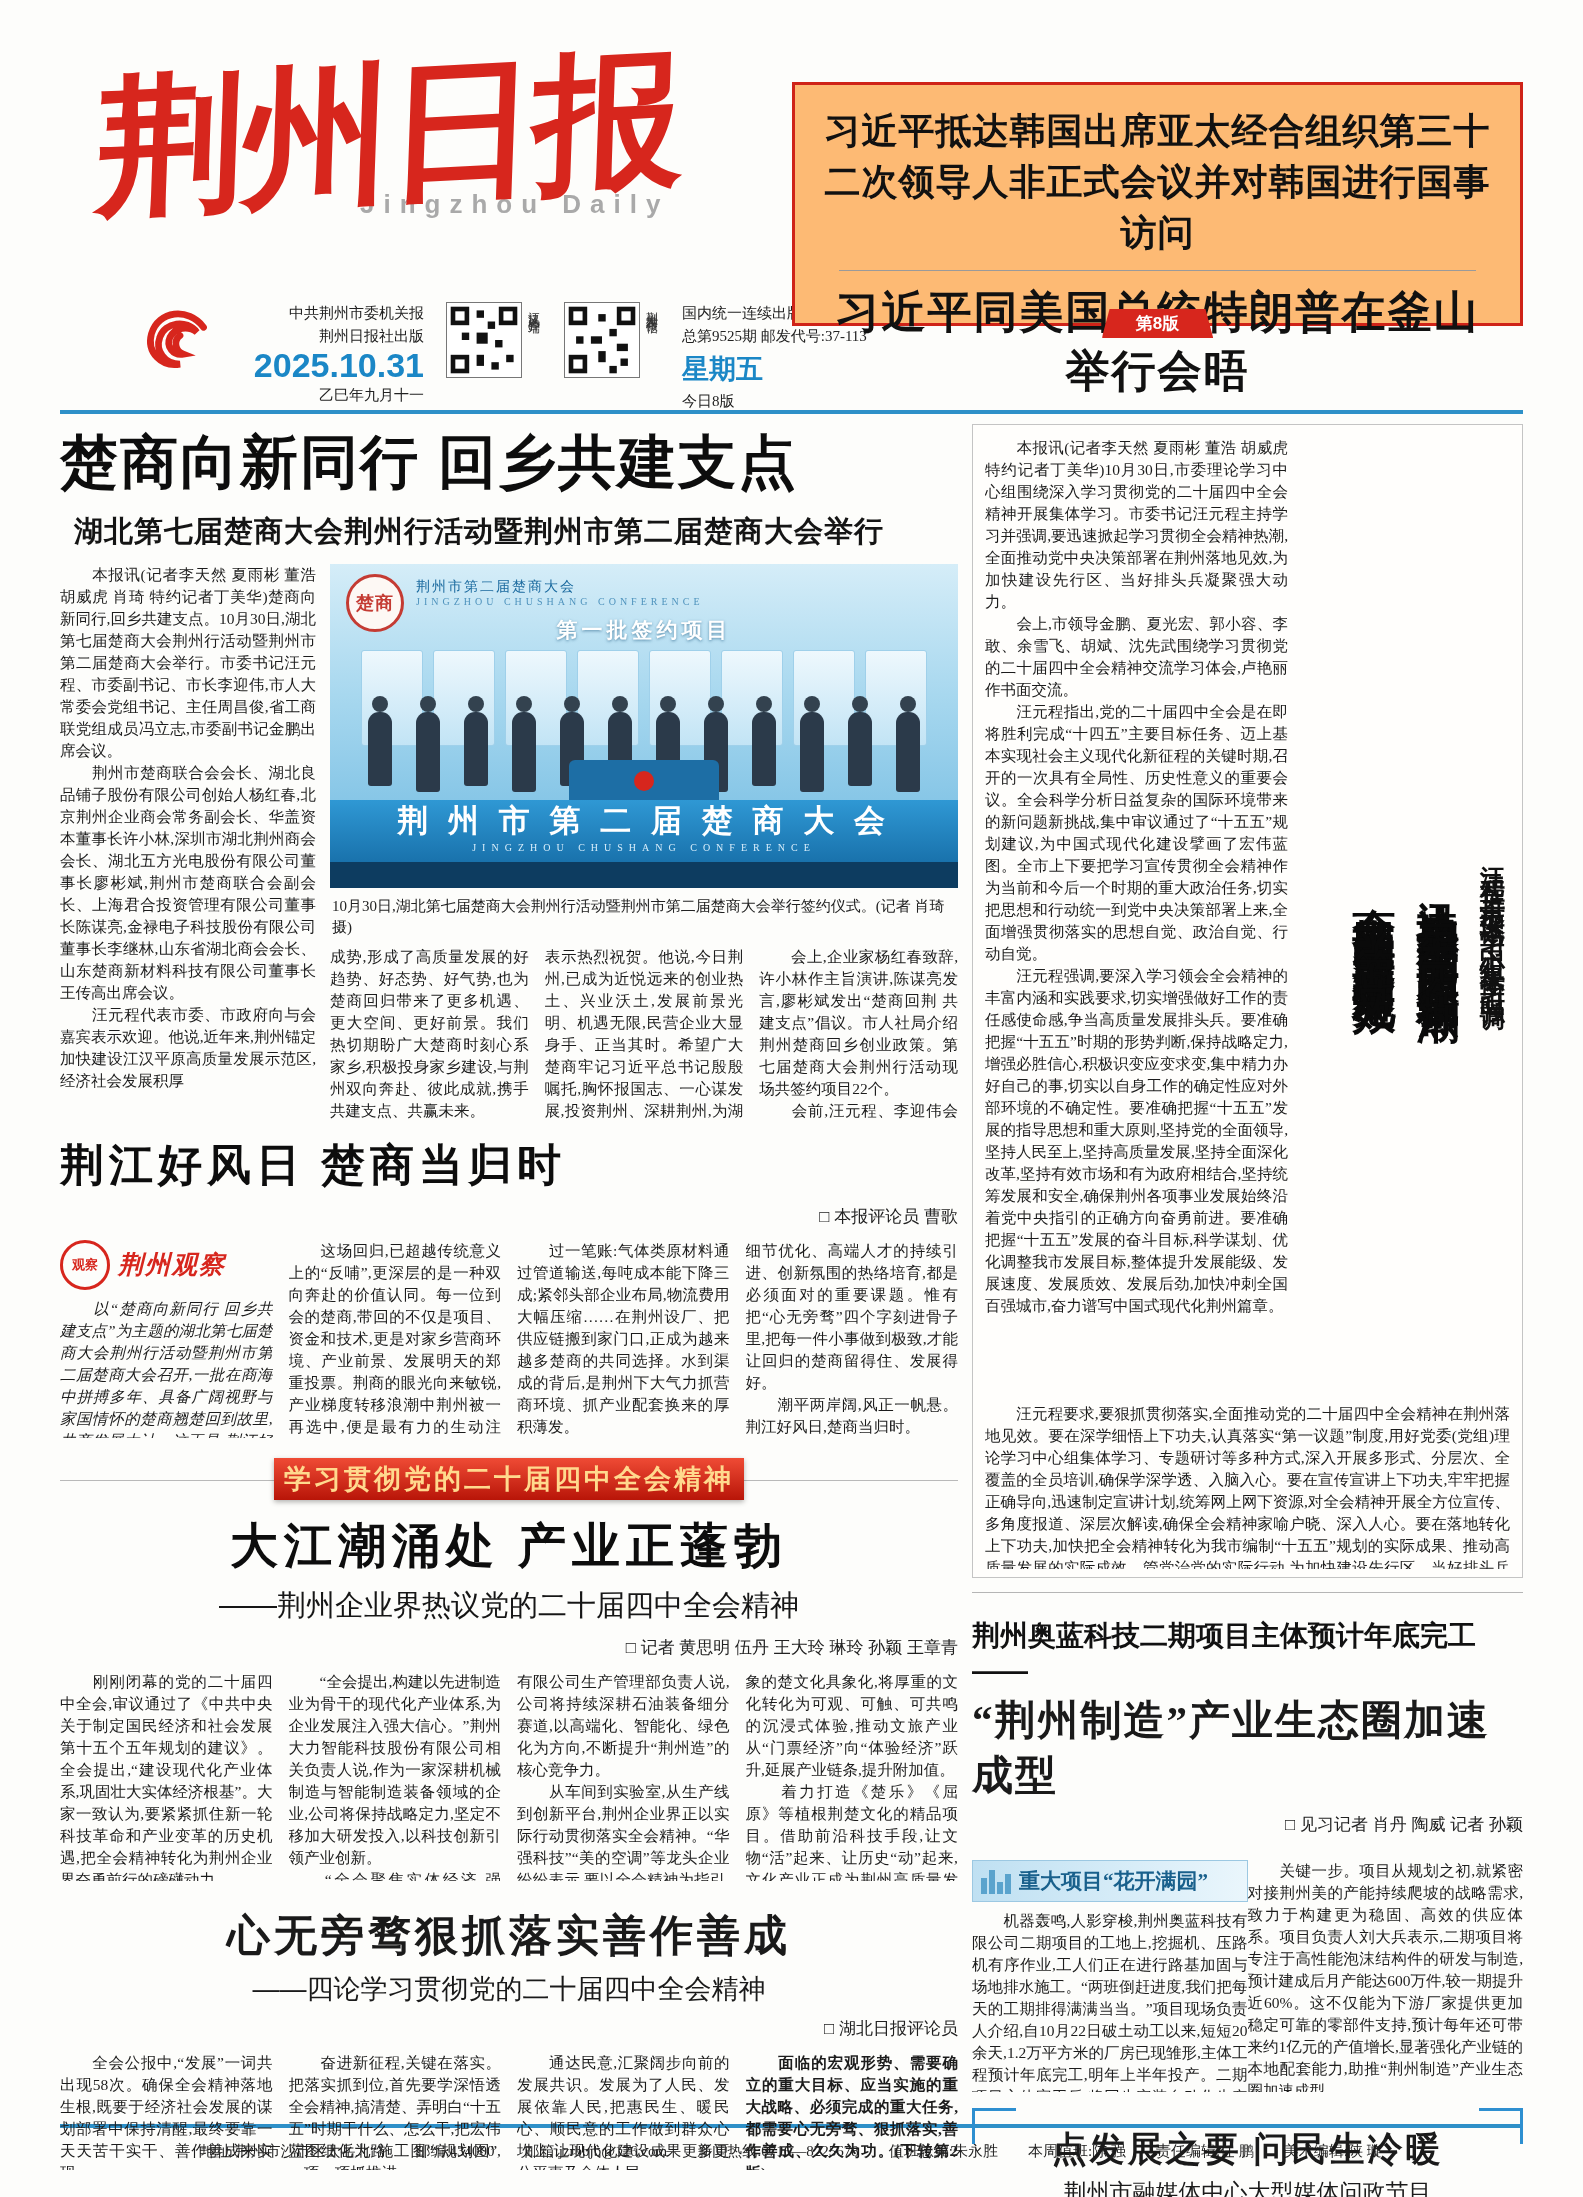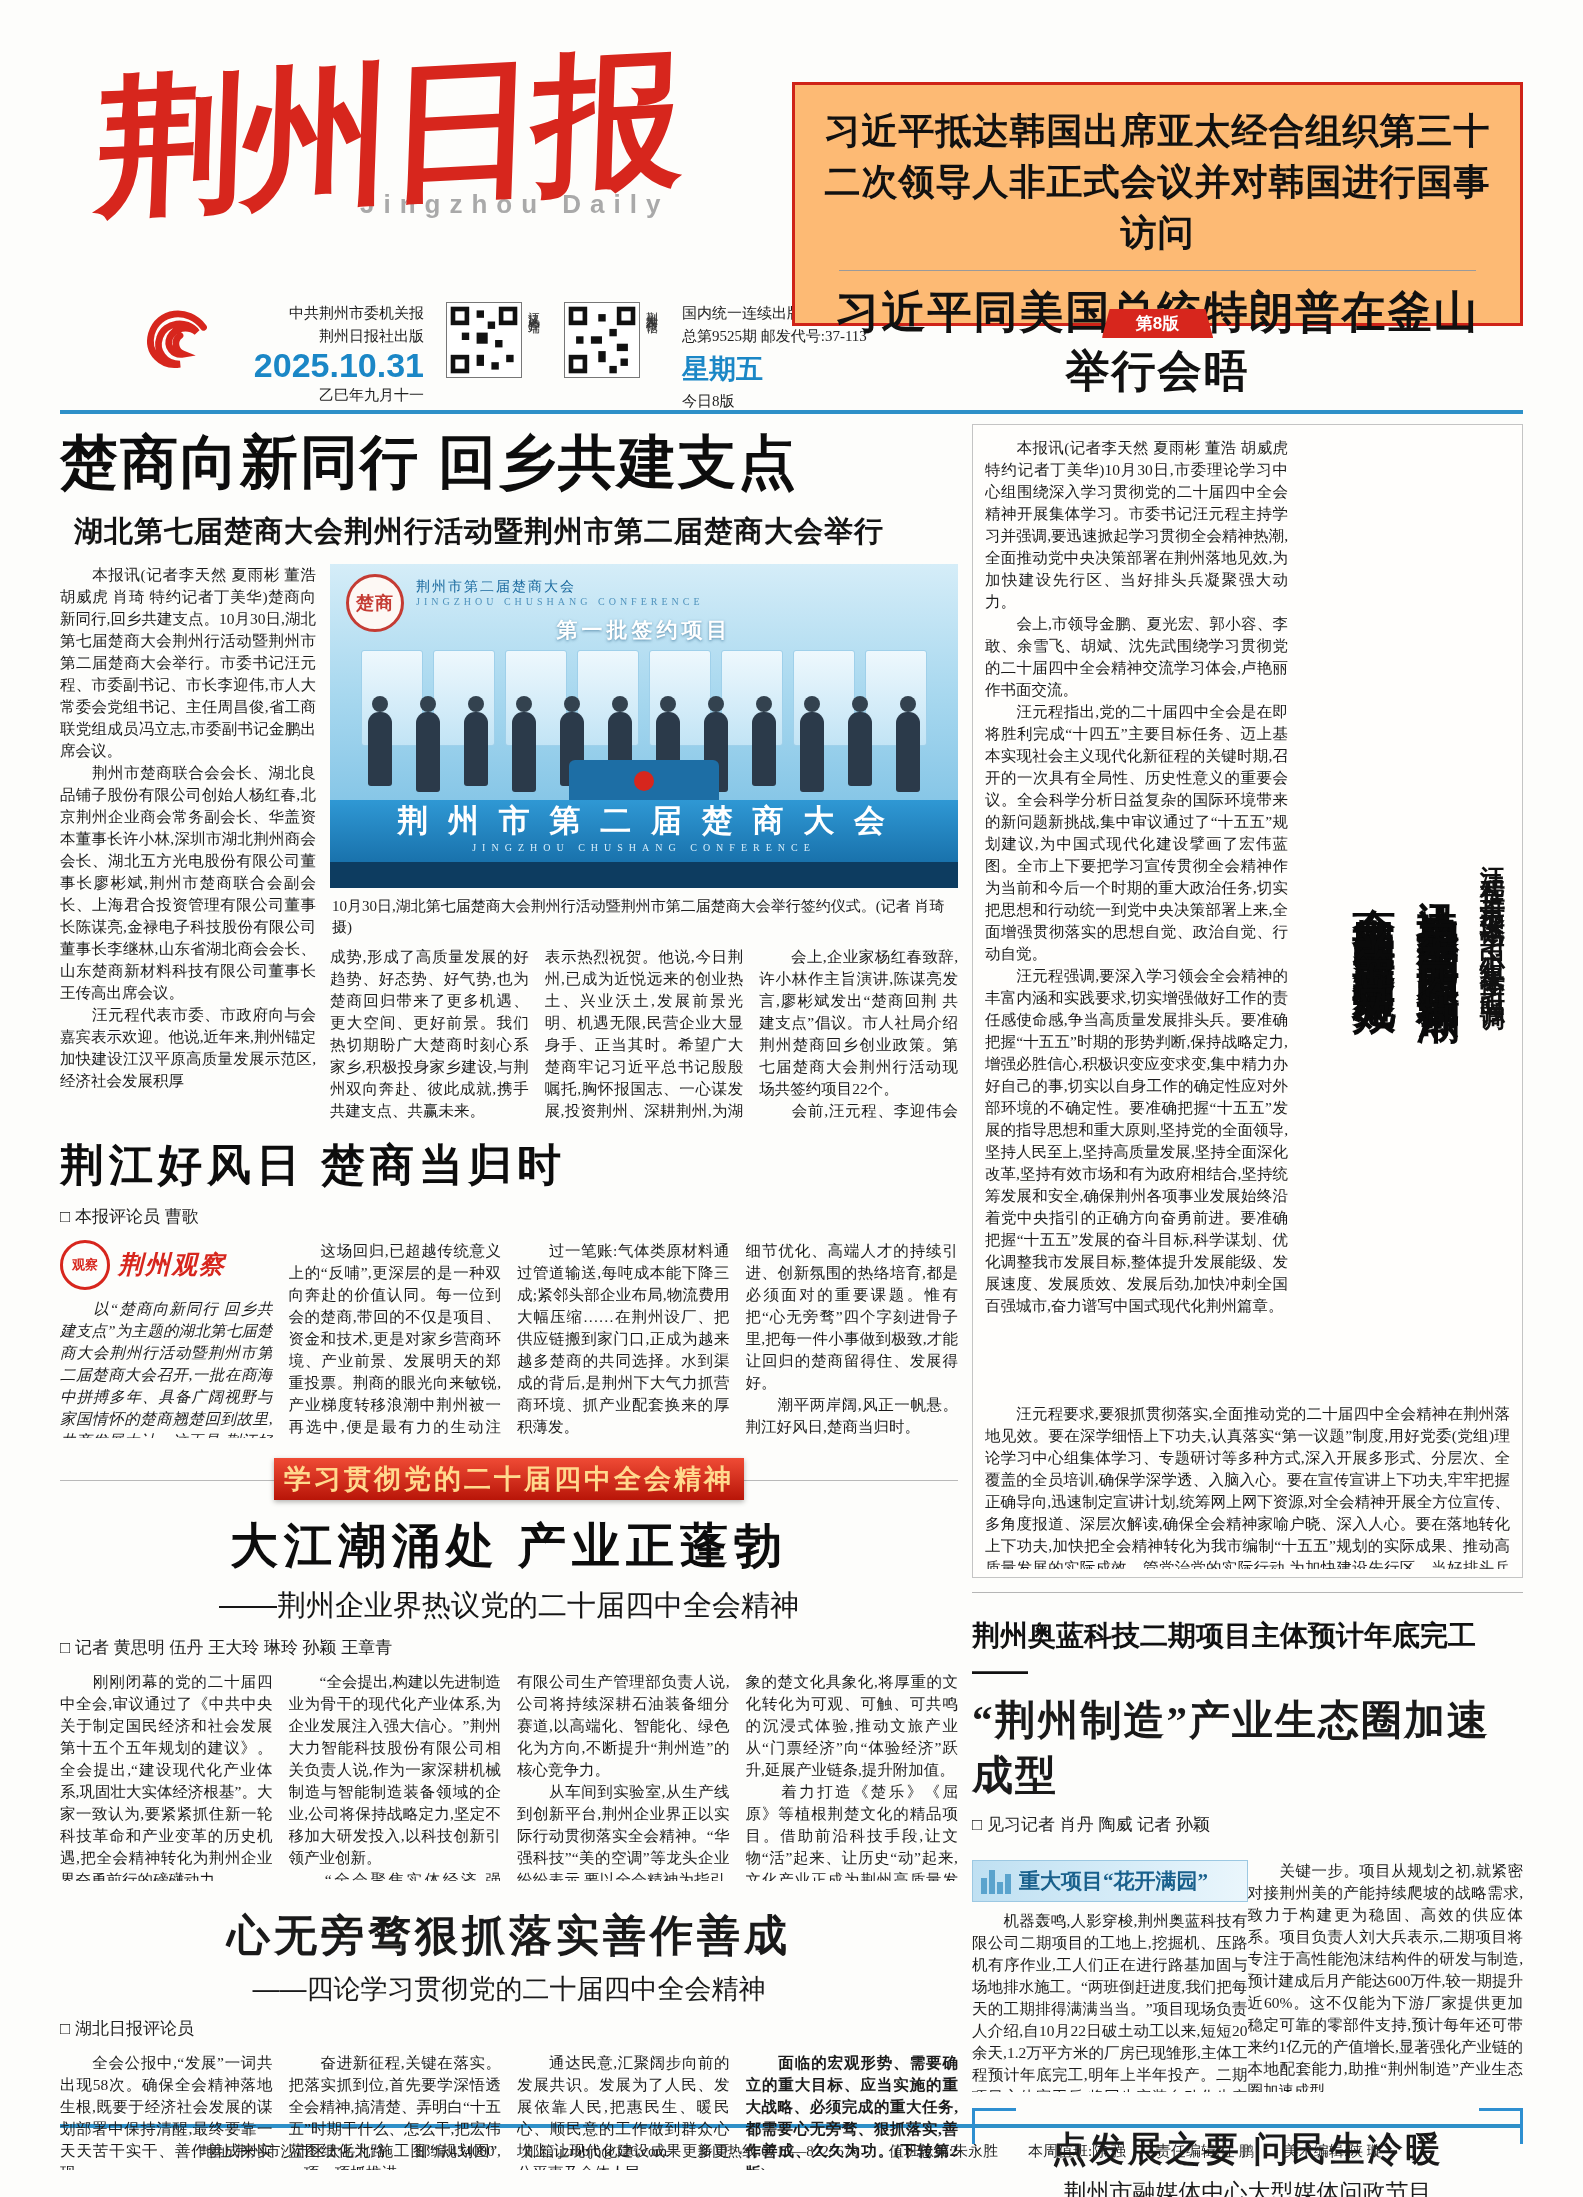--- a/index.html
+++ b/index.html
@@ -80,21 +80,21 @@
   .podium-dot { width:20px; height:20px; border-radius:50%; background:#d7261d; }
   .ph-band { position:absolute; bottom:26px; left:0; right:0; height:62px; text-align:center;
            background:linear-gradient(180deg,#2f98d4,#1972ac); color:#fff; padding-top:0; }
   .ph-band .big { font-weight:900; font-size:31px; letter-spacing:6px; }
   .ph-band .lat { font-size:10px; letter-spacing:6px; color:#d8eefb; }
   .ph-floor { position:absolute; bottom:0; left:0; right:0; height:26px; background:#0d3c60; }
 
   
   .commentary { margin-top:16px; }
   .sec-title { font-weight:900; font-size:44px; text-align:left; letter-spacing:5px; color:#0d0d0d; }
-  .byline { font-family:"Liberation Sans",sans-serif; font-size:17px; text-align:left; margin:10px 0 12px; color:#222; }
+  .byline { font-family:"Liberation Sans",sans-serif; font-size:17px; text-align:right; margin:10px 0 12px; color:#222; }
   .comm-body { display:flex; gap:16px; height:198px; overflow:hidden; }
   .comm-body .col { flex:1; }
   .observer { display:flex; align-items:center; gap:8px; margin-bottom:8px; }
   .obs-seal { width:50px; height:50px; border:3px solid #d7261d; border-radius:50%; color:#d7261d;
            font-size:13px; font-weight:700; display:flex; align-items:center; justify-content:center; }
   .obs-name { color:#d7261d; font-weight:900; font-size:25px; font-style:italic; letter-spacing:2px; }
   .kai { font-style:italic; }
 
   
   .banner-row { position:relative; margin:20px 0 12px; height:44px; }

